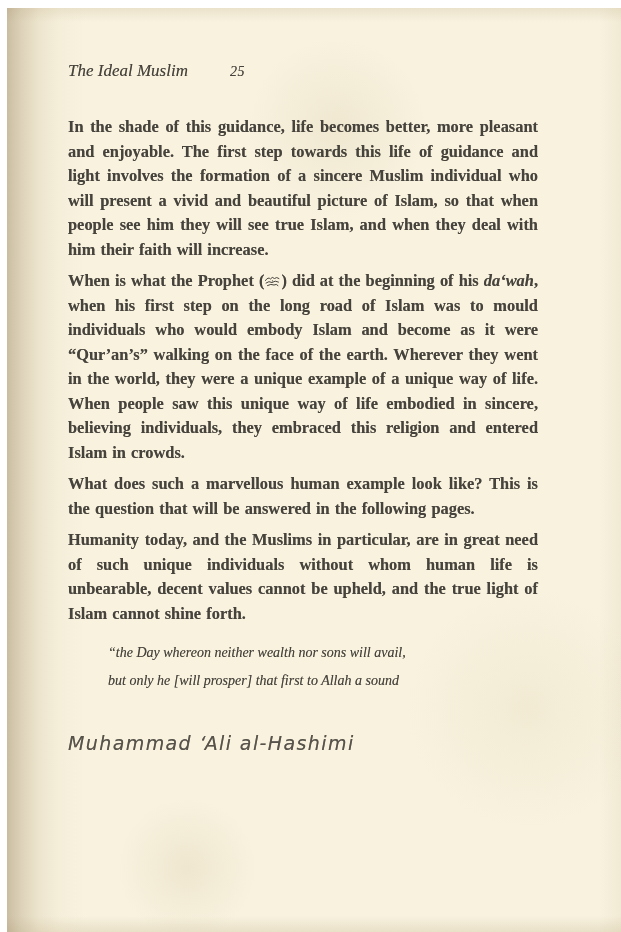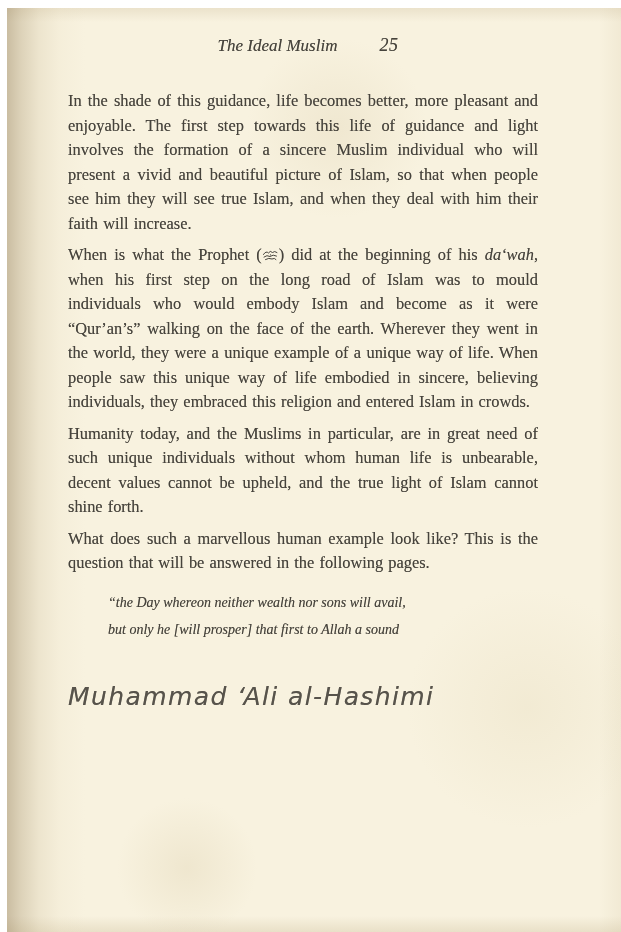--- a/index.html
+++ b/index.html
@@ -44,43 +44,44 @@
   }
   .content {
     position: absolute;
     left: 61px;
     top: 0;
     width: 470px;
     color: #46433c;
     text-shadow: 0 0 0.45px rgba(70,66,58,0.55);
   }
   .running-header {
-    margin-top: 26px;
+    margin-top: 52px;
     display: flex;
-    justify-content: center;
+    justify-content: flex-start;
     align-items: baseline;
     font-style: italic;
     font-size: 17px;
     line-height: 22px;
   }
   .running-header .pagenum {
-    font-size: 18px;
+    font-size: 14px;
     margin-left: 42px;
     margin-right: -10px;
     letter-spacing: 0.5px;
   }
   .bodytext {
     margin-top: 32px;
   }
   .bodytext p {
     margin: 0 0 7px 0;
     font-size: 16.4px;
     line-height: 24.5px;
     text-align: justify;
     word-spacing: 1px;
+    font-weight: bold;
   }
   .italic { font-style: italic; }
   .honorific-wrap {
     display: inline-block;
     vertical-align: -2px;
     line-height: 0;
   }
   .quote {
     margin: 13px 0 0 40px;
     width: 398px;
@@ -89,21 +90,21 @@
     line-height: 27.5px;
   }
   .quote-lastline {
     display: flex;
     justify-content: space-between;
   }
   .signature {
     margin-top: 38px;
     font-family: "DejaVu Sans", sans-serif;
     font-style: oblique;
-    font-size: 25px;
+    font-size: 19px;
     letter-spacing: 1.4px;
     color: #57534b;
     font-weight: 400;
   }
 </style>
 </head>
 <body>
 
 <div class="screen">
   <div class="page">
@@ -120,23 +121,23 @@
 
         <p><span>When is what the Prophet (</span><span class="honorific-wrap"><svg width="17" height="13" viewBox="0 0 17 13" aria-hidden="true">
                 <g fill="none" stroke="#46433c" stroke-width="1" stroke-linecap="round">
                   <path d="M1.5 5.5 Q4 1.5 6.5 4 Q8 1 10.5 3.5 Q12.5 1.5 15 3.5"></path>
                   <path d="M2 8 Q5 5.5 8 7.5 Q11 5 14.5 7"></path>
                   <path d="M3.5 10.5 Q7 8.5 10 10 Q12.5 8.5 14 10.5"></path>
                   <circle cx="8.5" cy="5.8" r="0.6" fill="#46433c" stroke="none"></circle>
                 </g>
               </svg></span><span>) did at the beginning of his </span><span class="italic">da‘wah</span><span>, when his first step on the long road of Islam was to mould individuals who would embody Islam and become as it were “Qur’an’s” walking on the face of the earth. Wherever they went in the world, they were a unique example of a unique way of life. When people saw this unique way of life embodied in sincere, believing individuals, they embraced this religion and entered Islam in crowds.</span></p>
 
+        <p>What does such a marvellous human example look like? This is the question that will be answered in the following pages.</p>
+
         <p>Humanity today, and the Muslims in particular, are in great need of such unique individuals without whom human life is unbearable, decent values cannot be upheld, and the true light of Islam cannot shine forth.</p>
-
-        <p>What does such a marvellous human example look like? This is the question that will be answered in the following pages.</p>
 
 
         <div class="quote">
           <div>“the Day whereon neither wealth nor sons will avail,</div>
           <div>but only he [will prosper] that first to Allah a sound</div>
         </div>
 
         <div class="signature">Muhammad ‘Ali al-Hashimi</div>
 
       </div>

